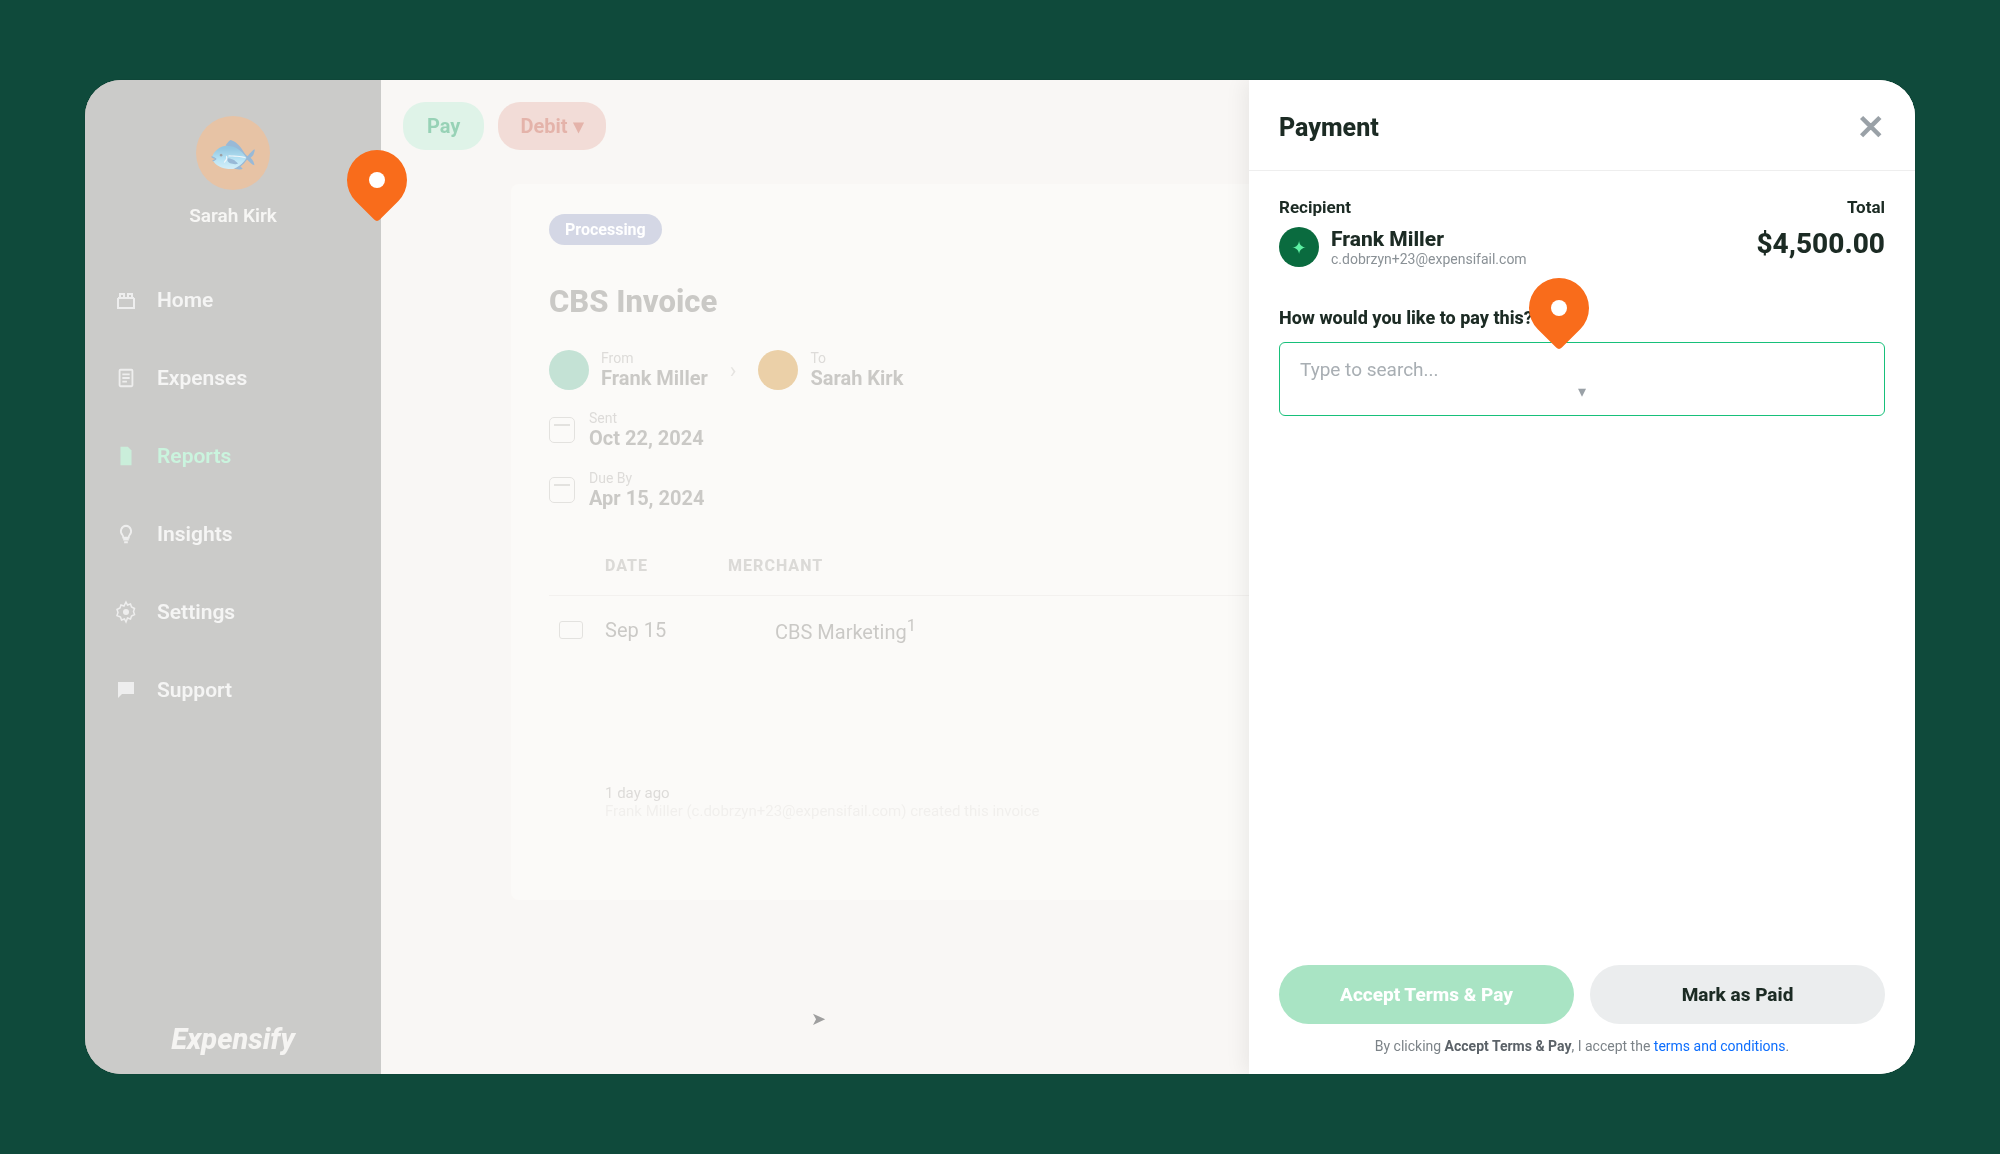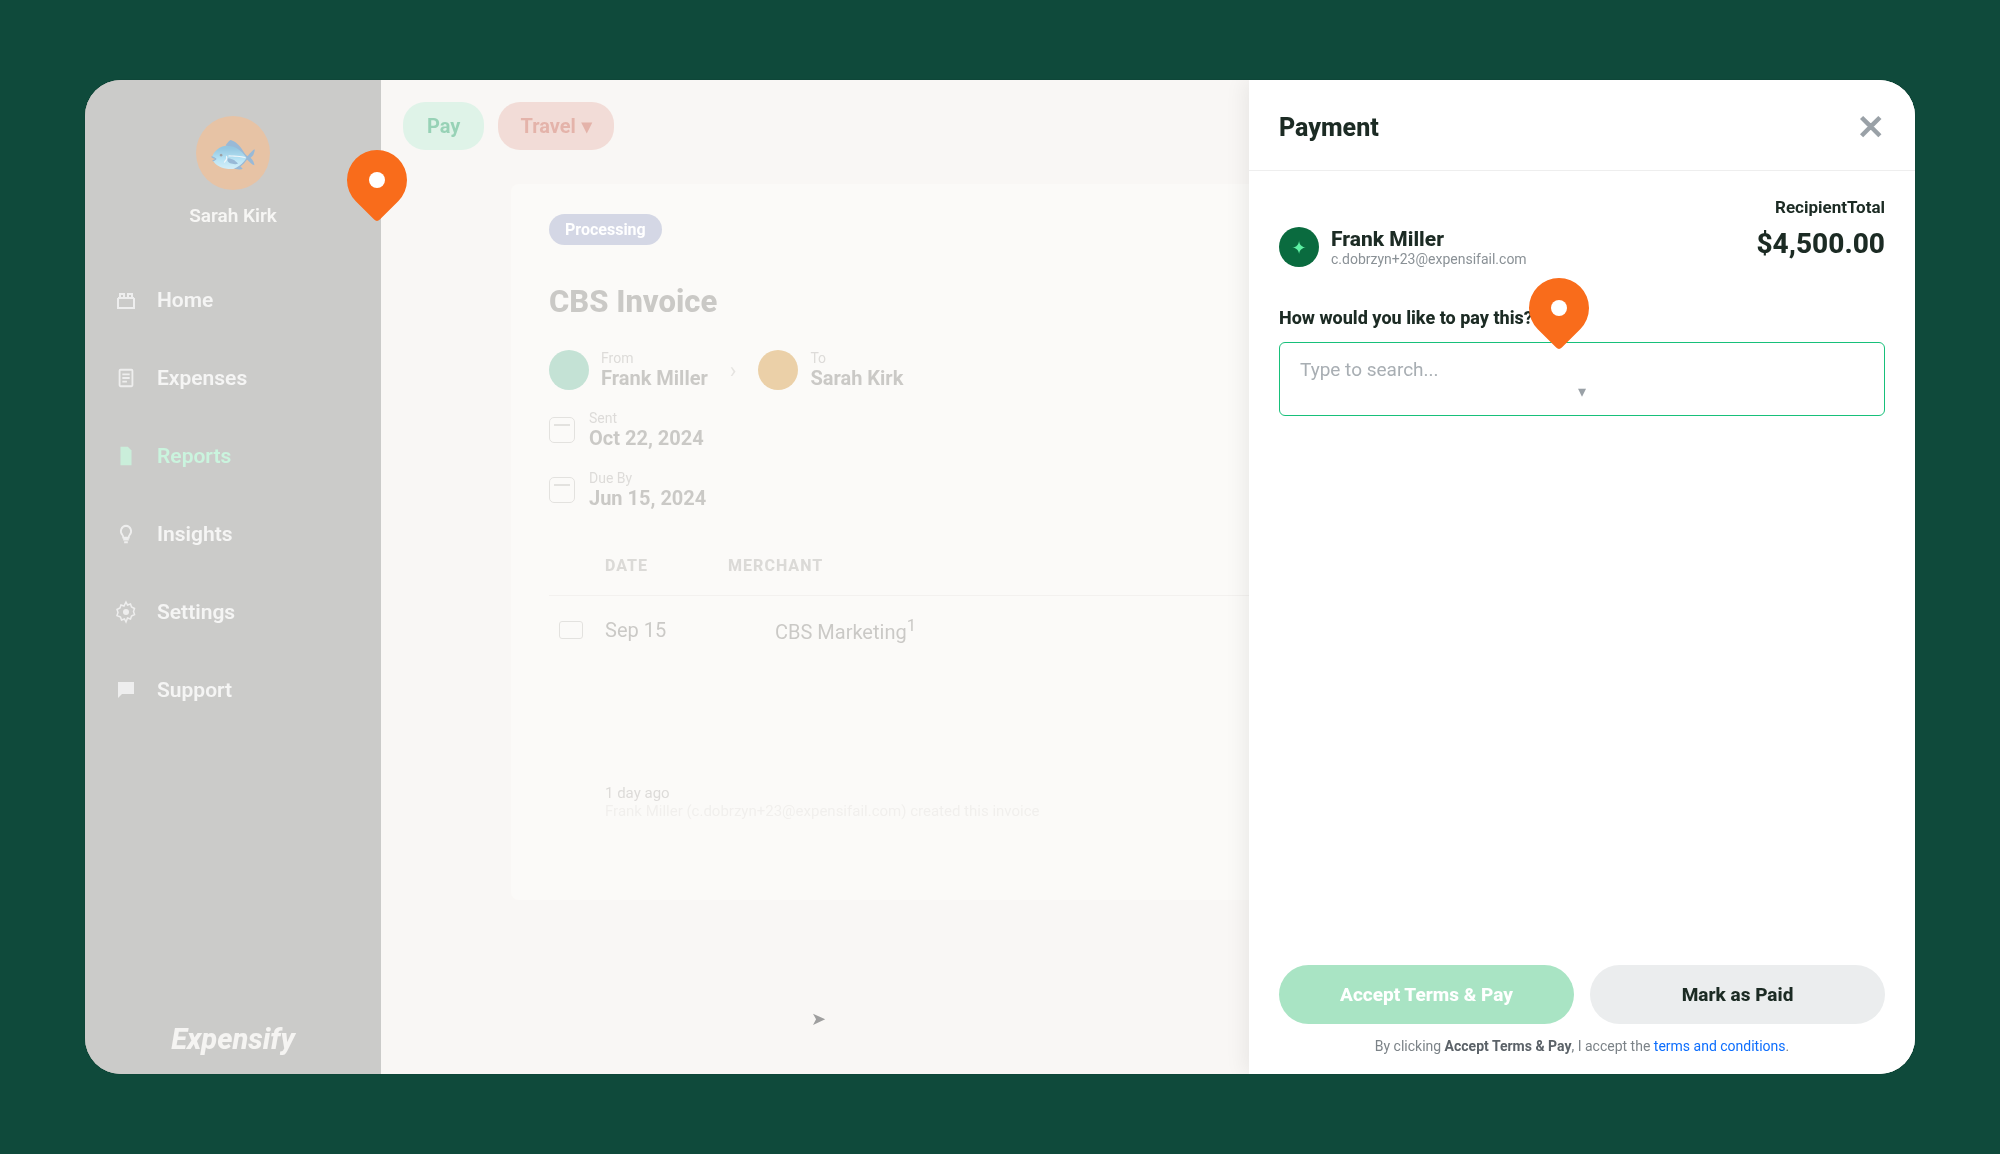--- a/index.html
+++ b/index.html
@@ -129,21 +129,21 @@
   .panel{
     position:absolute;right:0;top:0;bottom:0;width:666px;
     background:#fff;
     box-shadow:-4px 0 20px rgba(0,0,0,0.07);
     padding:30px 30px 0 30px;
     display:flex;flex-direction:column;
   }
   .panel-head{display:flex;align-items:center;justify-content:space-between;border-bottom:1px solid #eee;padding-bottom:26px;margin:0 -30px;padding-left:30px;padding-right:30px;}
   .panel-title{font-size:25px;font-weight:800;color:#1c2b24;}
   .close-x{font-size:34px;font-weight:800;color:#9aa1a7;cursor:pointer;line-height:1;}
-  .row-labels{display:flex;justify-content:flex-end;margin-top:26px;font-size:17px;font-weight:700;color:#1c2b24;}
+  .row-labels{display:flex;justify-content:space-between;margin-top:26px;font-size:17px;font-weight:700;color:#1c2b24;}
   .recipient-row{display:flex;align-items:flex-start;justify-content:space-between;margin-top:10px;}
   .recip-left{display:flex;gap:12px;align-items:center;}
   .avatar-recip{width:40px;height:40px;border-radius:50%;background:#0a6b3f;display:flex;align-items:center;justify-content:center;color:#5ef0a3;font-size:18px;}
   .recip-name{font-size:21px;font-weight:800;color:#1c2b24;}
   .recip-email{font-size:14px;color:#8a9196;}
   .total-amount{font-size:28px;font-weight:800;color:#1c2b24;}
   .how-label{margin-top:40px;font-size:18px;font-weight:800;color:#1c2b24;}
   .dropdown{
     margin-top:14px;border:1px solid #17c07a;border-radius:6px;
     display:flex;align-items:center;justify-content:space-between;
@@ -245,21 +245,21 @@
         <span>Support</span>
       </div>
     </nav>
     <div class="brand">Expensify</div>
   </aside>
 
   <main class="main">
     <div class="action-row">
       <button class="btn-pay">Pay</button>
       <button class="btn-reject">
-        <span>Travel</span>
+        <span>Debit</span>
         <span>▾</span>
       </button>
     </div>
 
 
     <section class="invoice-card">
       <span class="pill">Processing</span>
       <h2 class="inv-title">CBS Invoice</h2>
 
       <div class="fromto">
@@ -284,21 +284,21 @@
         <div class="date-icon"></div>
         <div>
           <div class="dl-label">Sent</div>
           <div class="dl-value">Oct 22, 2024</div>
         </div>
       </div>
       <div class="dateline">
         <div class="date-icon"></div>
         <div>
           <div class="dl-label">Due By</div>
-          <div class="dl-value">Jun 15, 2024</div>
+          <div class="dl-value">Apr 15, 2024</div>
         </div>
       </div>
 
       <div class="tbl-head">
         <span>DATE</span>
         <span>MERCHANT</span>
       </div>
       <div class="tbl-row" style="position:relative;">
         <div class="receipt-ico"></div>
         <span class="cell-date">Sep 15</span>

